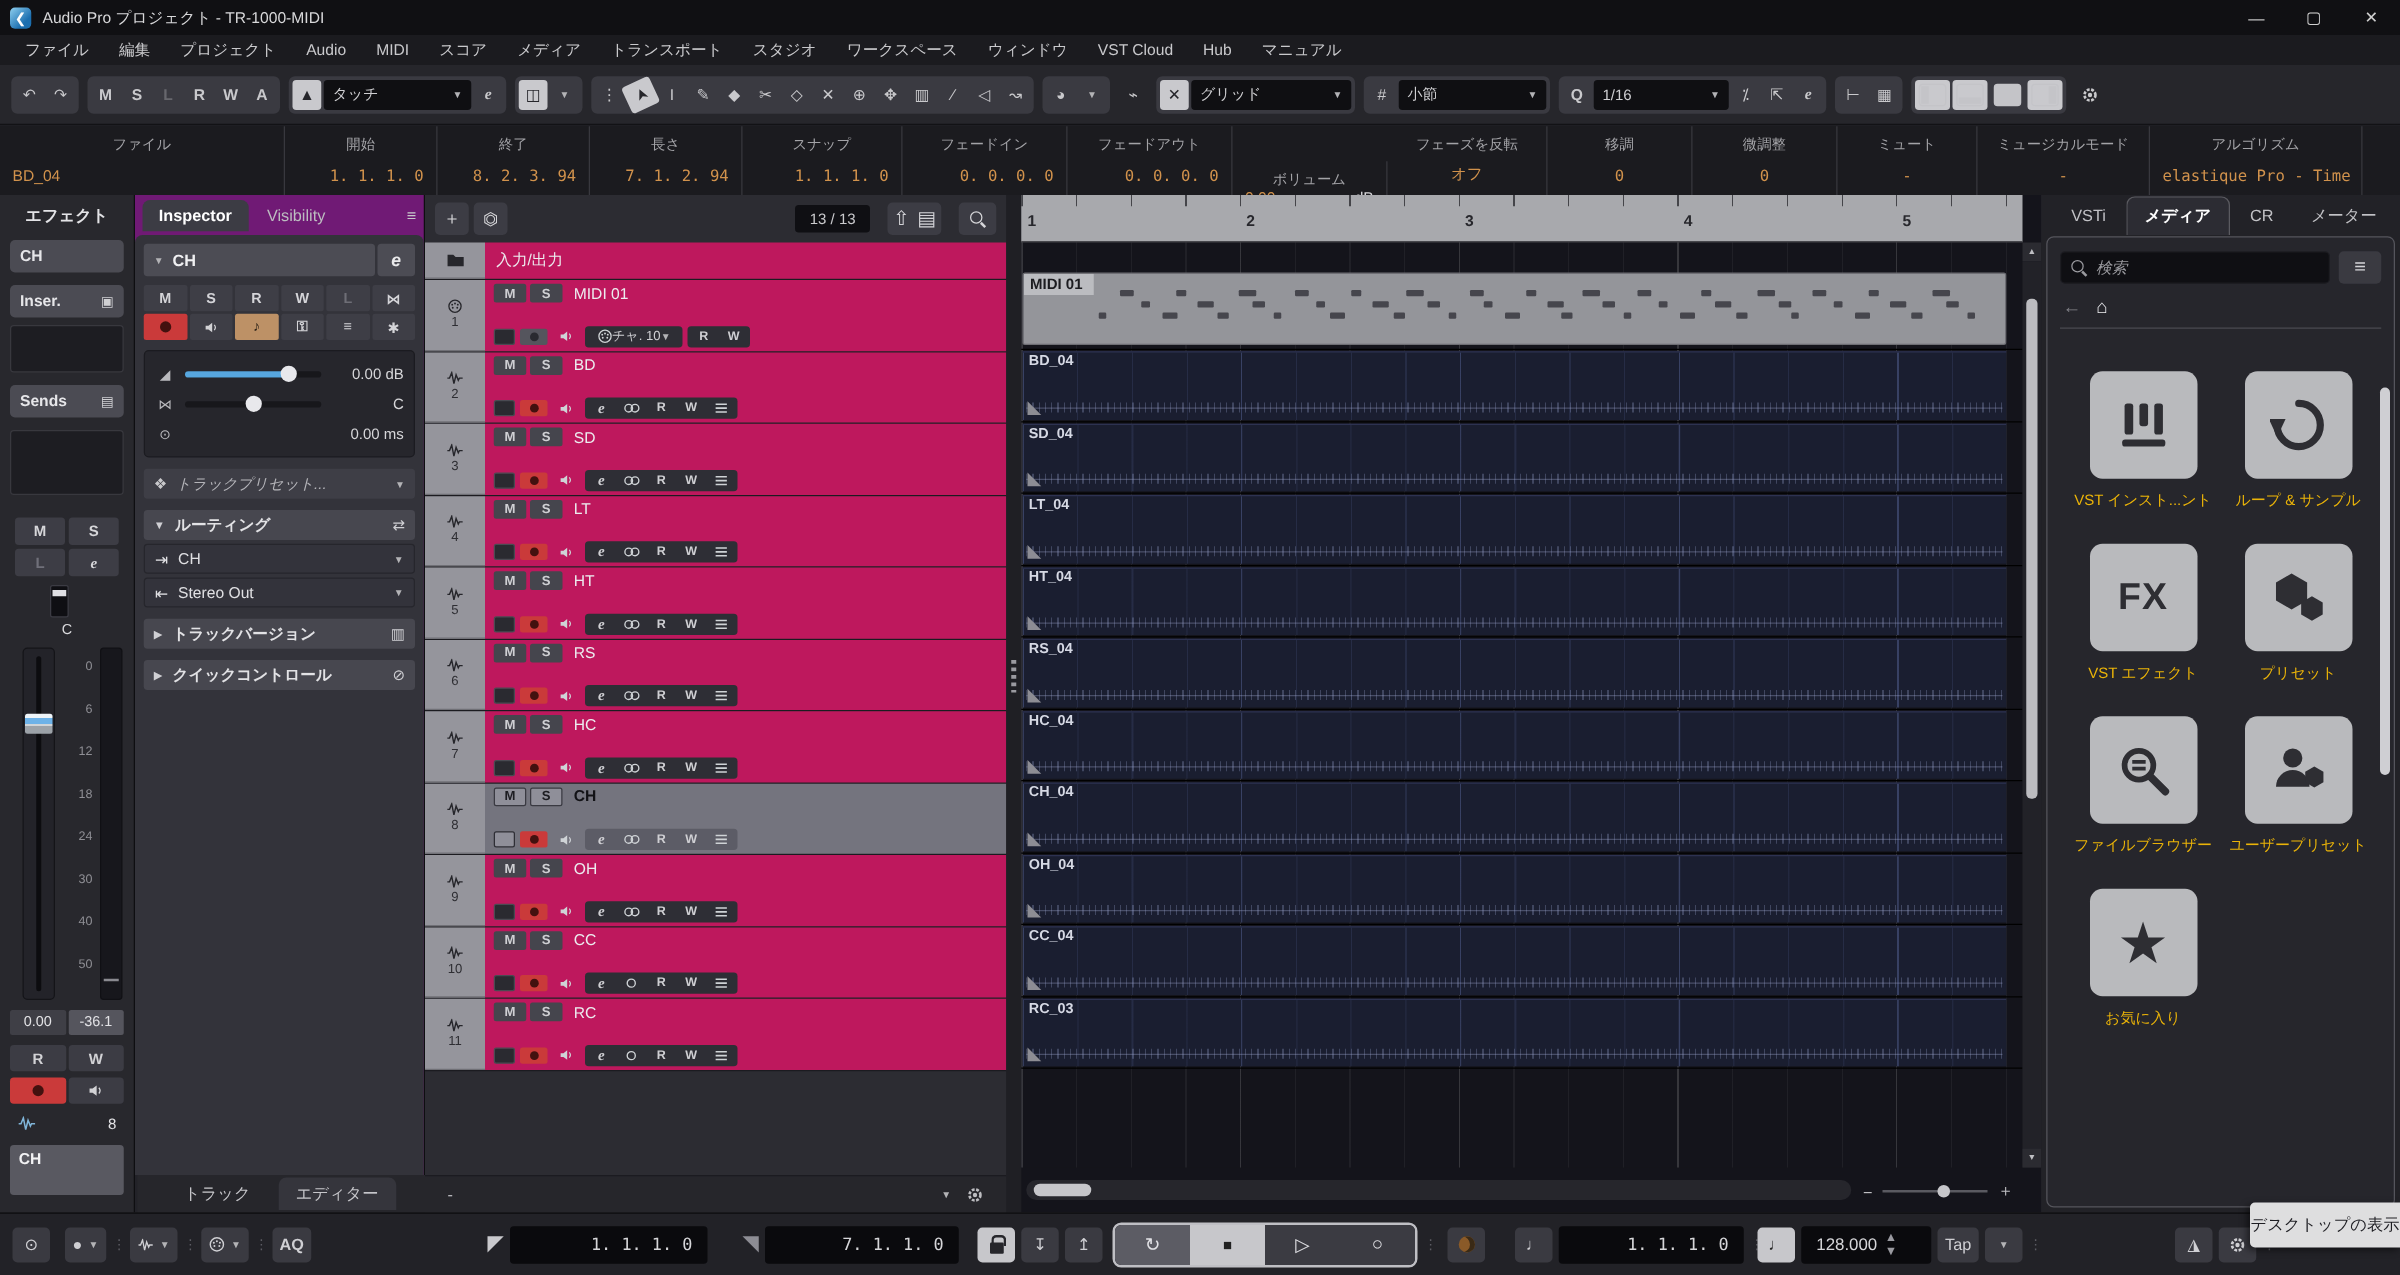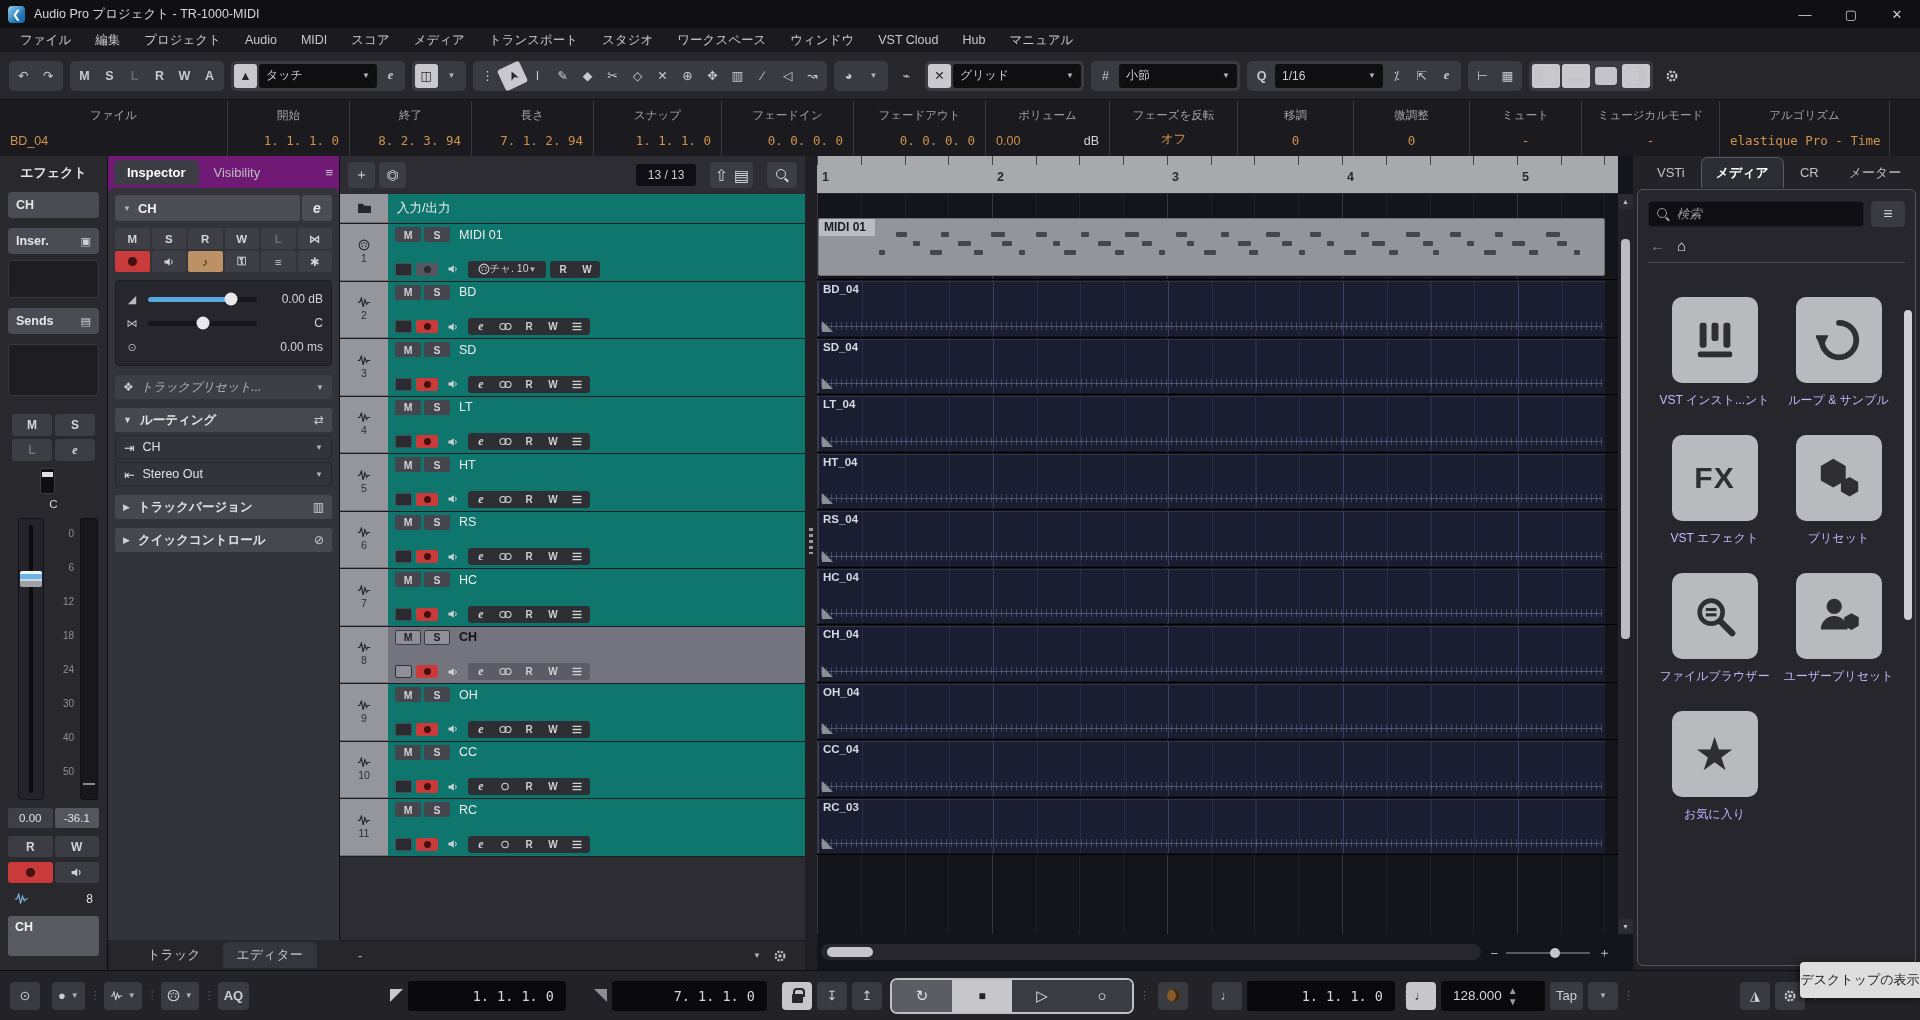--- a/index.html
+++ b/index.html
@@ -115,21 +115,21 @@
 .tl-hbtn{width:27px;height:26px;background:#3c3c44;border-radius:4px;display:flex;align-items:center;justify-content:center;color:#d6d6d9;font-size:14px;}
 .tl-count{margin-left:auto;height:22px;background:#0f0f13;border-radius:3px;display:flex;align-items:center;padding:0 12px;font-size:12px;color:#cbcbce;}
 .tl-icons{display:flex;background:#3c3c44;border-radius:4px;height:26px;align-items:center;padding:0 4px;gap:6px;margin-left:10px;color:#d2d2d6;}
 .tl-mag{width:30px;height:26px;background:#3c3c44;border-radius:4px;display:flex;align-items:center;justify-content:center;margin-left:10px;}
 .mag{width:13px;height:13px;position:relative;color:#d6d6d9;}
 .mag::before{content:'';position:absolute;width:8px;height:8px;border:1.7px solid currentColor;border-radius:50%;left:0;top:0;}
 .mag::after{content:'';position:absolute;width:5px;height:1.8px;background:currentColor;transform:rotate(45deg);left:8px;top:10px;}
 .trow{display:flex;height:32px;border-bottom:1px solid #1b1b20;}
 .tr-side{width:48px;background:#95959c;display:flex;flex-direction:column;align-items:center;justify-content:center;gap:1px;color:#26262b;border-bottom:1px solid #707076;}
 .tr-side .num{font-size:10.5px;color:#2e2e33;}
-.tr-main{flex:1;background:#0f766e;padding:3px 7px;display:flex;flex-direction:column;justify-content:space-between;}
+.tr-main{flex:1;background:#be185d;padding:3px 7px;display:flex;flex-direction:column;justify-content:space-between;}
 .trow.sel .tr-main{background:#74747e;}
 .tr-r1{display:flex;align-items:center;gap:3px;}
 .tbtn{width:26px;height:15px;background:#45454d;border-radius:2px;display:flex;align-items:center;justify-content:center;font-size:10.5px;font-weight:bold;color:#cfcfd3;}
 .trow.sel .tbtn{background:#8f8f99;color:#1d1d22;border:1px solid #3a3a42;}
 .tr-name{margin-left:6px;font-size:12.5px;color:#ececef;}
 .trow.sel .tr-name{color:#121216;font-weight:bold;}
 .tr-r2{display:flex;align-items:center;gap:4px;}
 .tchk{width:17px;height:13px;background:#2a2a30;border:1px solid #4a4a52;border-radius:2px;}
 .trow.sel .tchk{background:#8f8f99;border-color:#2e2e35;}
 .tctl{display:flex;align-items:center;background:#2e2e35;border-radius:3px;height:17px;padding:0 2px;gap:2px;}
@@ -186,21 +186,21 @@
 .rp-input input{background:transparent;border:none;outline:none;color:#ccc;font-size:12.5px;font-style:italic;width:100%;}
 .rp-input input::placeholder{color:#9a9a9f;font-style:italic;}
 .rp-listbtn{width:34px;height:26px;background:#3a3a41;border-radius:4px;display:flex;align-items:center;justify-content:center;color:#d2d2d6;}
 .rp-nav{display:flex;align-items:center;gap:12px;margin:10px 12px 0;font-size:15px;}
 .rp-back{color:#85858b;}
 .rp-home{color:#ececef;}
 .rp-div{margin:8px 10px 0;border-bottom:1px solid #4a4a50;}
 .rp-tiles{display:grid;grid-template-columns:86px 86px;justify-content:center;column-gap:38px;row-gap:26px;margin-top:34px;}
 .rp-tile{display:flex;flex-direction:column;align-items:center;gap:9px;}
 .tile-ic{width:86px;height:86px;background:#b9babd;border-radius:10px;display:flex;align-items:center;justify-content:center;}
-.tile-label{font-size:12px;color:#c4b5fd;white-space:nowrap;}
+.tile-label{font-size:12px;color:#eab308;white-space:nowrap;}
 .tile-fx{font-size:30px;font-weight:bold;color:#2e2e33;letter-spacing:1px;}
 .tile-star{font-size:46px;color:#2e2e33;line-height:1;}
 .rp-scroll{position:absolute;right:3px;top:120px;width:8px;height:310px;background:#cfcfd3;border-radius:4px;}
 
 
 .transport{position:absolute;top:970px;left:0;right:0;height:50px;background:#222227;border-top:1px solid #0c0c0f;}
 .tp{position:absolute;top:50%;transform:translateY(-50%);display:flex;align-items:center;gap:5px;}
 .tpbtn{height:28px;min-width:30px;background:#3a3a41;border-radius:4px;display:flex;align-items:center;justify-content:center;color:#cfcfd3;font-size:13px;padding:0 6px;gap:5px;}
 .tpbtn.lit{background:#c7c7cb;color:#222;}
 .tdots{color:#5c5c63;font-size:11px;letter-spacing:-2px;}
@@ -378,21 +378,21 @@
         <div class="il-value">1. 1. 1.  0</div>
       </div>
       <div class="il-col" style="width: 132px;">
         <div class="il-label">フェードイン</div>
         <div class="il-value">0. 0. 0.  0</div>
       </div>
       <div class="il-col" style="width: 132px;">
         <div class="il-label">フェードアウト</div>
         <div class="il-value">0. 0. 0.  0</div>
       </div>
-      <div class="il-col" style="width: 124px;">
+      <div class="il-col" style="width: 124px; margin-top: 28px;">
         <div class="il-label">ボリューム</div>
         <div class="il-value il-split">
           <span>0.00</span>
           <span class="il-unit">dB</span>
         </div>
       </div>
       <div class="il-col" style="width: 128px;">
         <div class="il-label">フェーズを反転</div>
         <div class="il-value center">オフ</div>
       </div>

